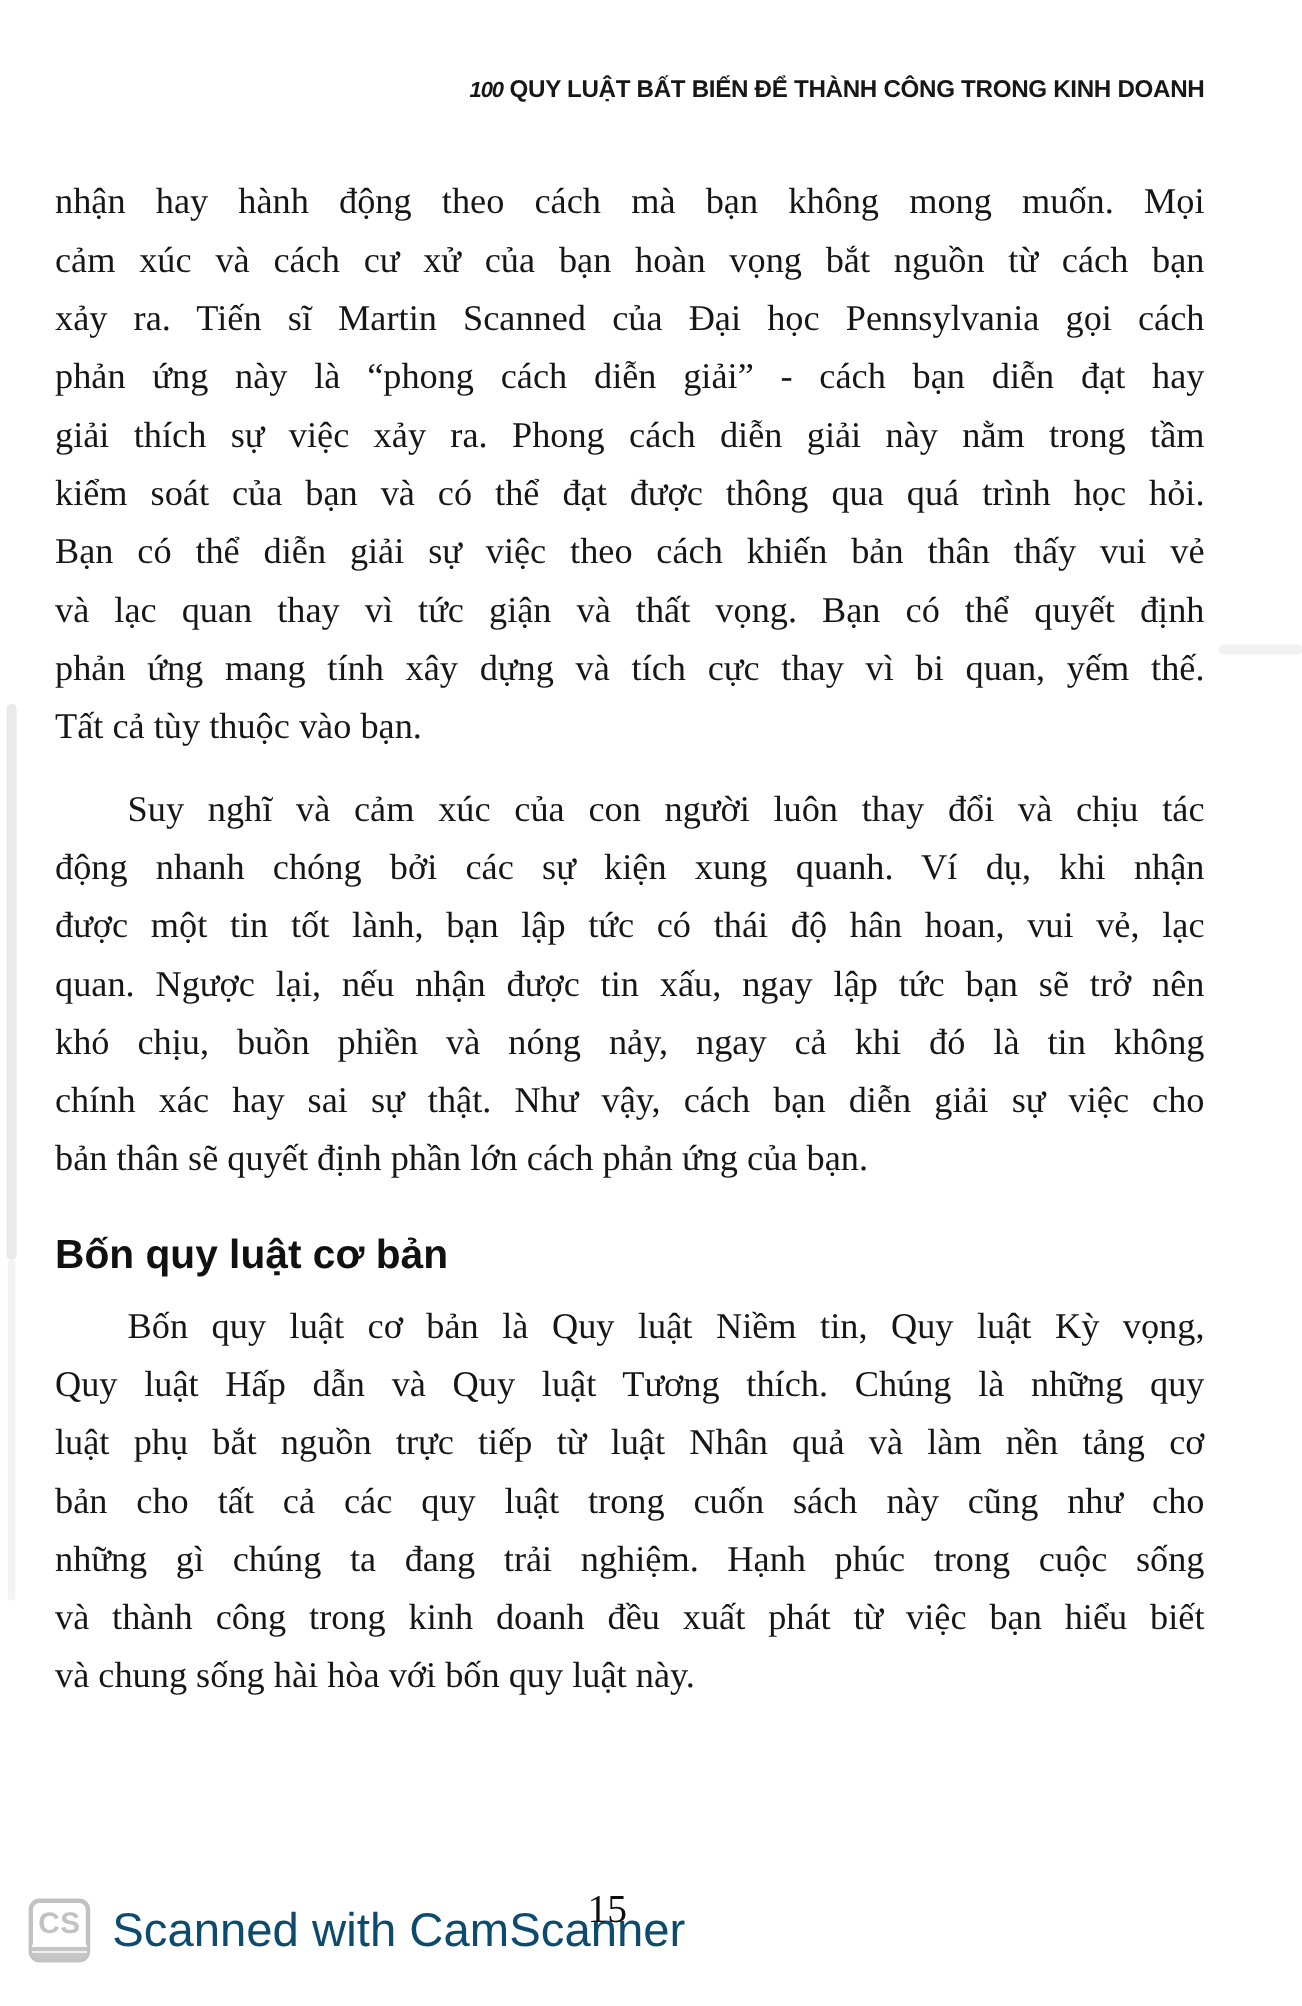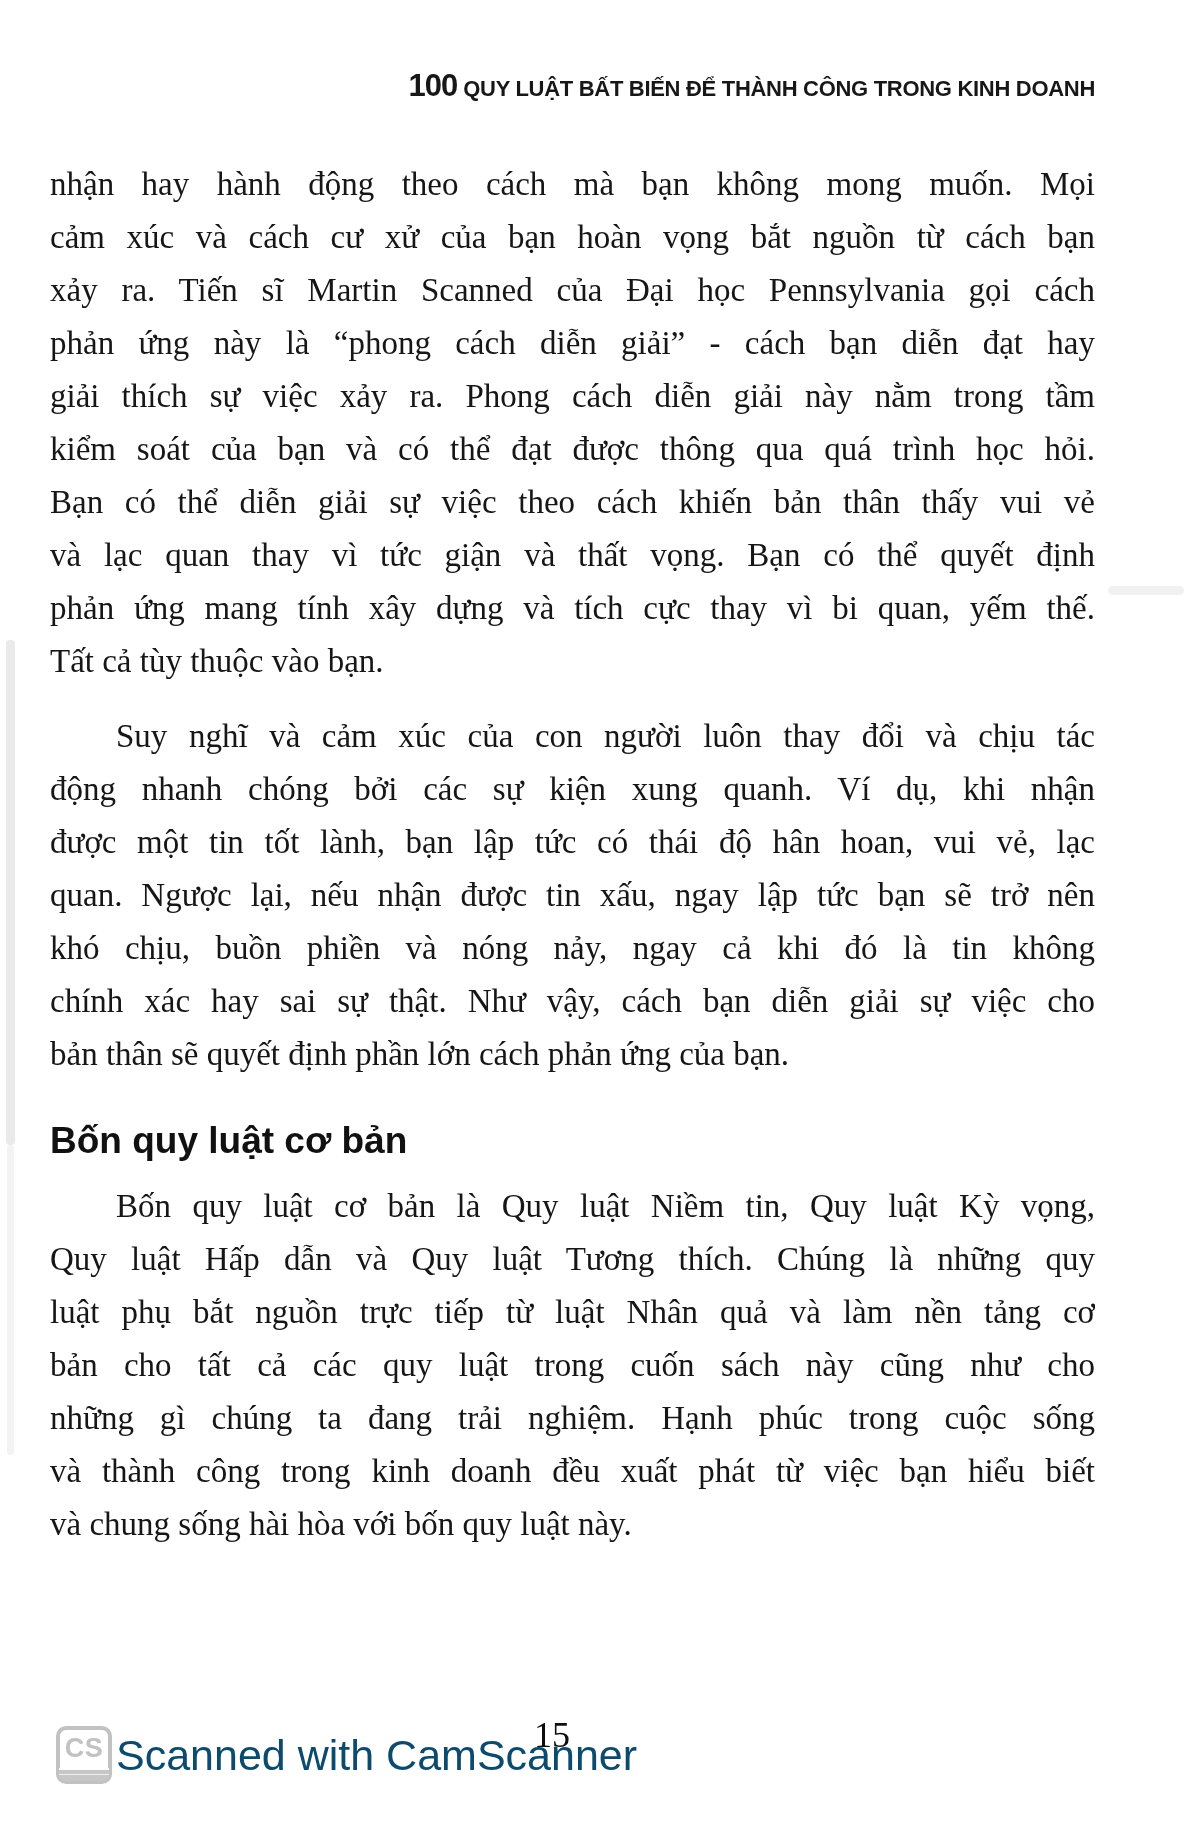--- a/index.html
+++ b/index.html
@@ -33,23 +33,24 @@
     position: absolute; top: 68px; left: 0; right: 89px;
     text-align: right;
     font-family: "Liberation Sans", sans-serif;
     font-weight: 700;
     font-size: 22px;
     letter-spacing: -0.3px;
     color: #171717;
     white-space: nowrap;
   }
   .running-head .num {
-    font-size: 31px;
+    font-size: 20px;
     letter-spacing: -1px;
     margin-right: 6px;
+    font-style: italic;
   }
 
   
   .body-text {
     position: absolute; top: 158px; left: 50px; width: 1045px;
   }
   .line {
     font-size: 33px;
     line-height: 53px;
     height: 53px;
@@ -68,22 +69,22 @@
     text-align: left;
     font-family: "Liberation Sans", sans-serif;
     font-weight: 700;
     font-size: 37px;
     line-height: 55px;
     color: #111;
   }
 
   
   .watermark {
-    position: absolute; left: 56px; top: 1726px;
-    display: flex; align-items: center; gap: 4px;
+    position: absolute; left: 26px; top: 1726px;
+    display: flex; align-items: center; gap: 20px;
   }
   .cs-logo {
     position: relative;
     width: 48px; height: 50px;
     border: 4px solid #c2c2c2;
     border-radius: 10px;
     background: #fff;
     flex: 0 0 auto;
   }
   .cs-logo .cs-text {

